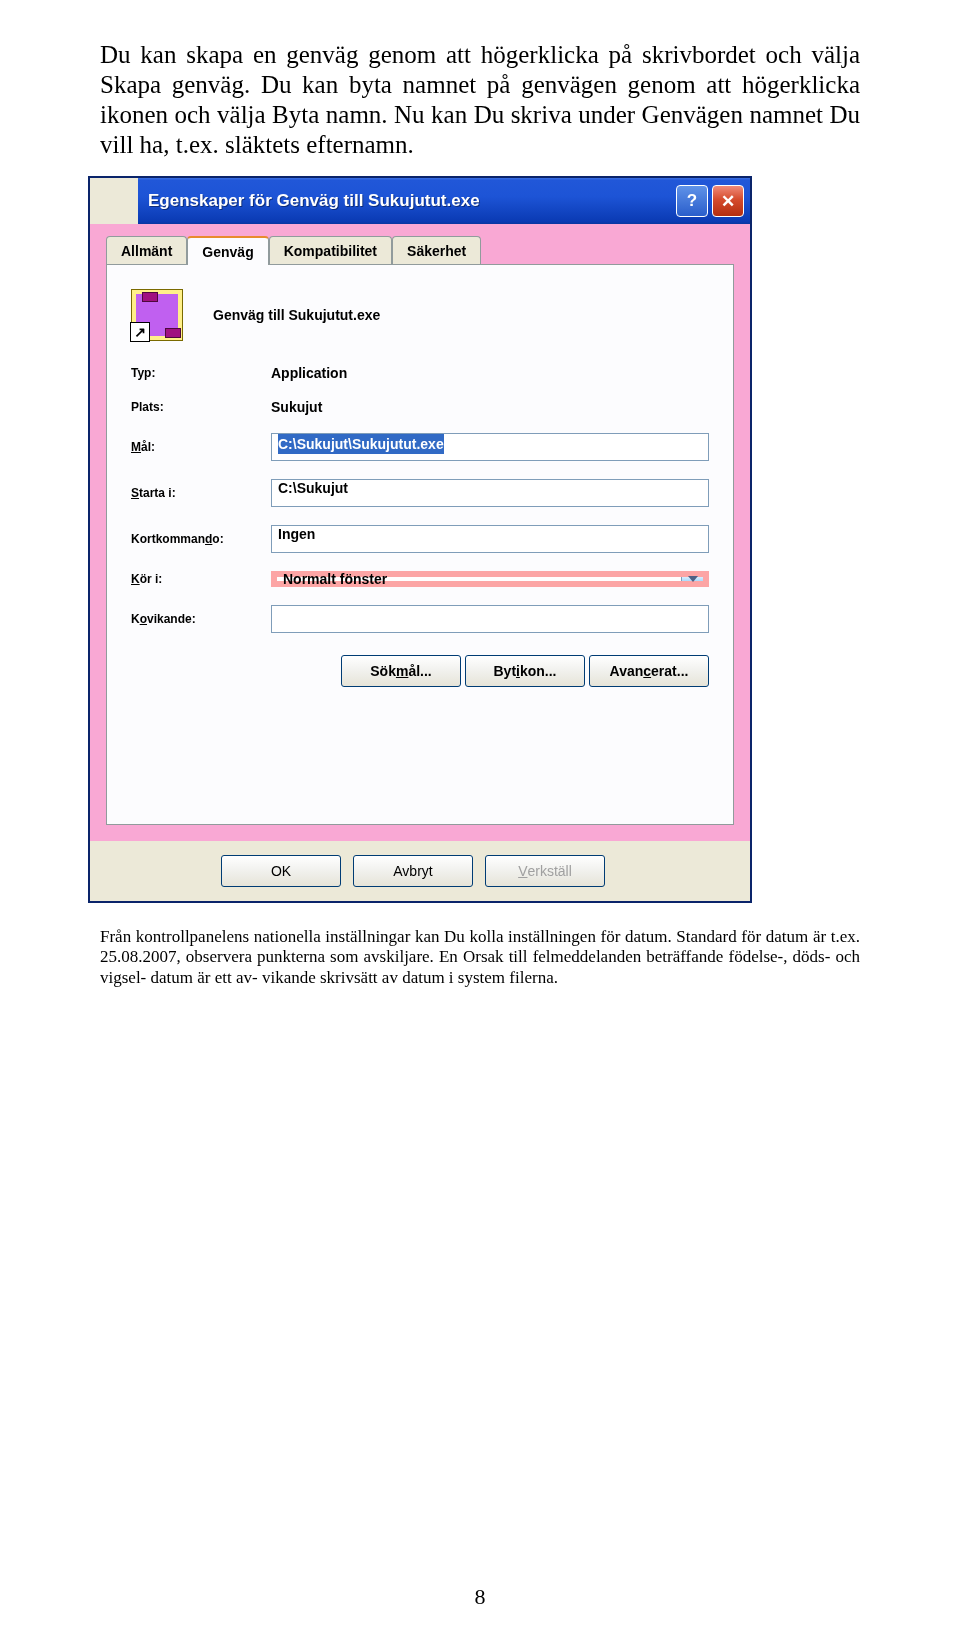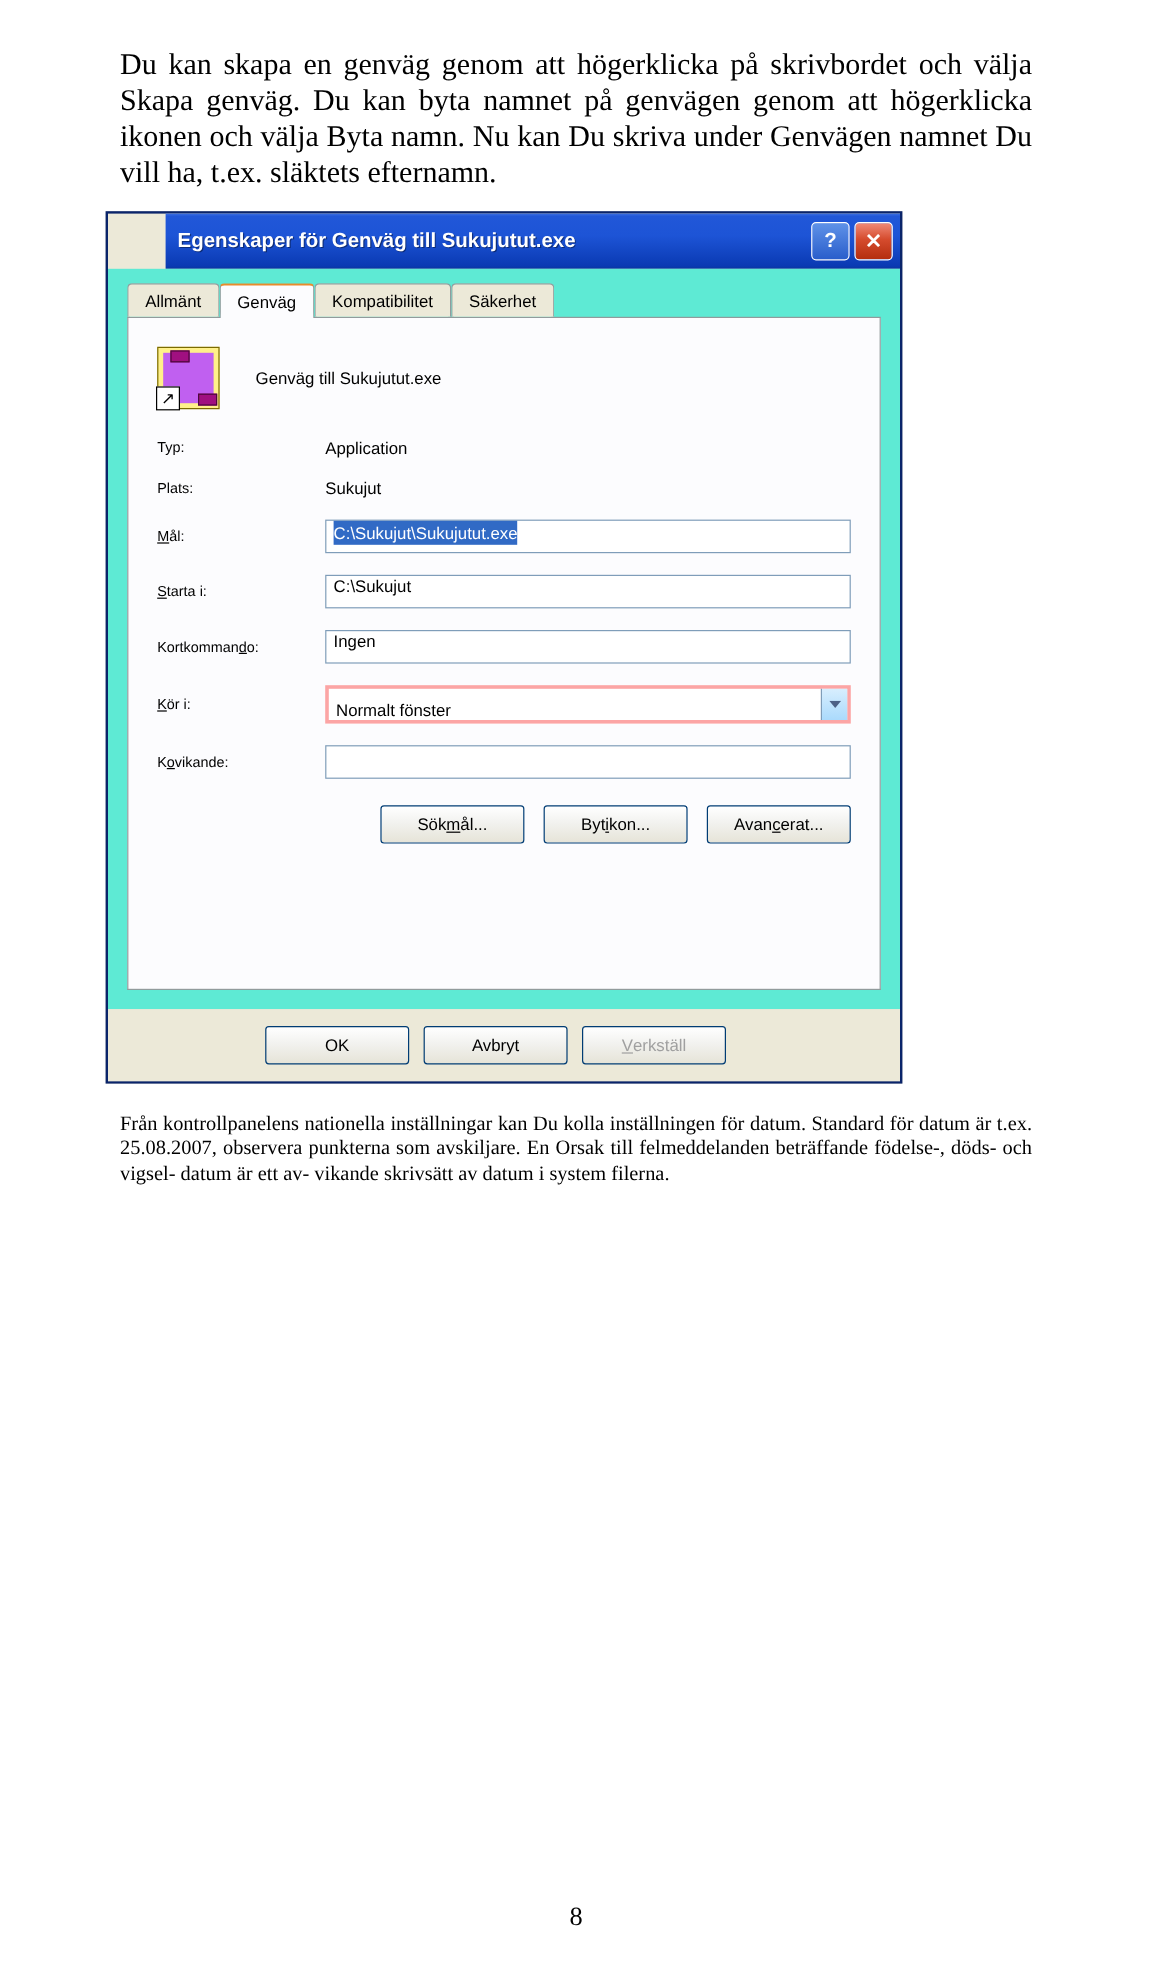--- a/index.html
+++ b/index.html
@@ -70,21 +70,22 @@
   }
   .titlebar-btn.help {
     background: linear-gradient(to bottom, #5f92e8 0%, #2a5ecb 100%);
   }
   .titlebar-btn.close {
     background: linear-gradient(to bottom, #f08a78 0%, #d54b2d 45%, #b42e0f 100%);
     border-color: #fff;
   }
   .dialog-body {
     padding: 12px 16px 16px 16px;
-    background: #5eead4;
+    background: #f9a8d4;
+    font-weight: bold;
   }
   .tab-strip {
     display: flex;
     border-bottom: 1px solid #919b9c;
     position: relative;
     z-index: 2;
   }
   .tab {
     padding: 6px 14px 4px 14px;
     border: 1px solid #919b9c;
@@ -189,44 +190,44 @@
     display: inline-block;
   }
   .xp-input-text {
     display: flex;
     align-items: flex-start;
     height: 26px;
   }
   .xp-combo {
     display: flex;
     width: 100%;
-    height: 32px;
-    border: 3px solid #fca5a5;
-    background: #fff;
-    align-items: flex-end;
+    height: 16px;
+    border: 6px solid #fca5a5;
+    background: #fff;
+    align-items: center;
   }
   .xp-combo .combo-text {
     flex: 1;
     padding: 0 6px;
     font-size: 14px;
   }
   .xp-combo .combo-btn {
     width: 22px;
     height: 100%;
     background: linear-gradient(to bottom, #d8eefe 0%, #aadafc 100%);
     border-left: 1px solid #7f9db9;
     display: flex;
     align-items: center;
     justify-content: center;
   }
   .combo-btn svg { width: 10px; height: 6px; }
   .btn-row {
     display: flex;
     justify-content: flex-end;
-    gap: 16px;
+    gap: 4px;
     margin-top: 22px;
     align-items: center;
   }
   .xp-btn {
     min-width: 120px;
     height: 32px;
     border: 1px solid #003c74;
     border-radius: 3px;
     background: linear-gradient(to bottom, #fff 0%, #f2f2ef 45%, #e6e4d8 100%);
     font-family: Tahoma, sans-serif;

